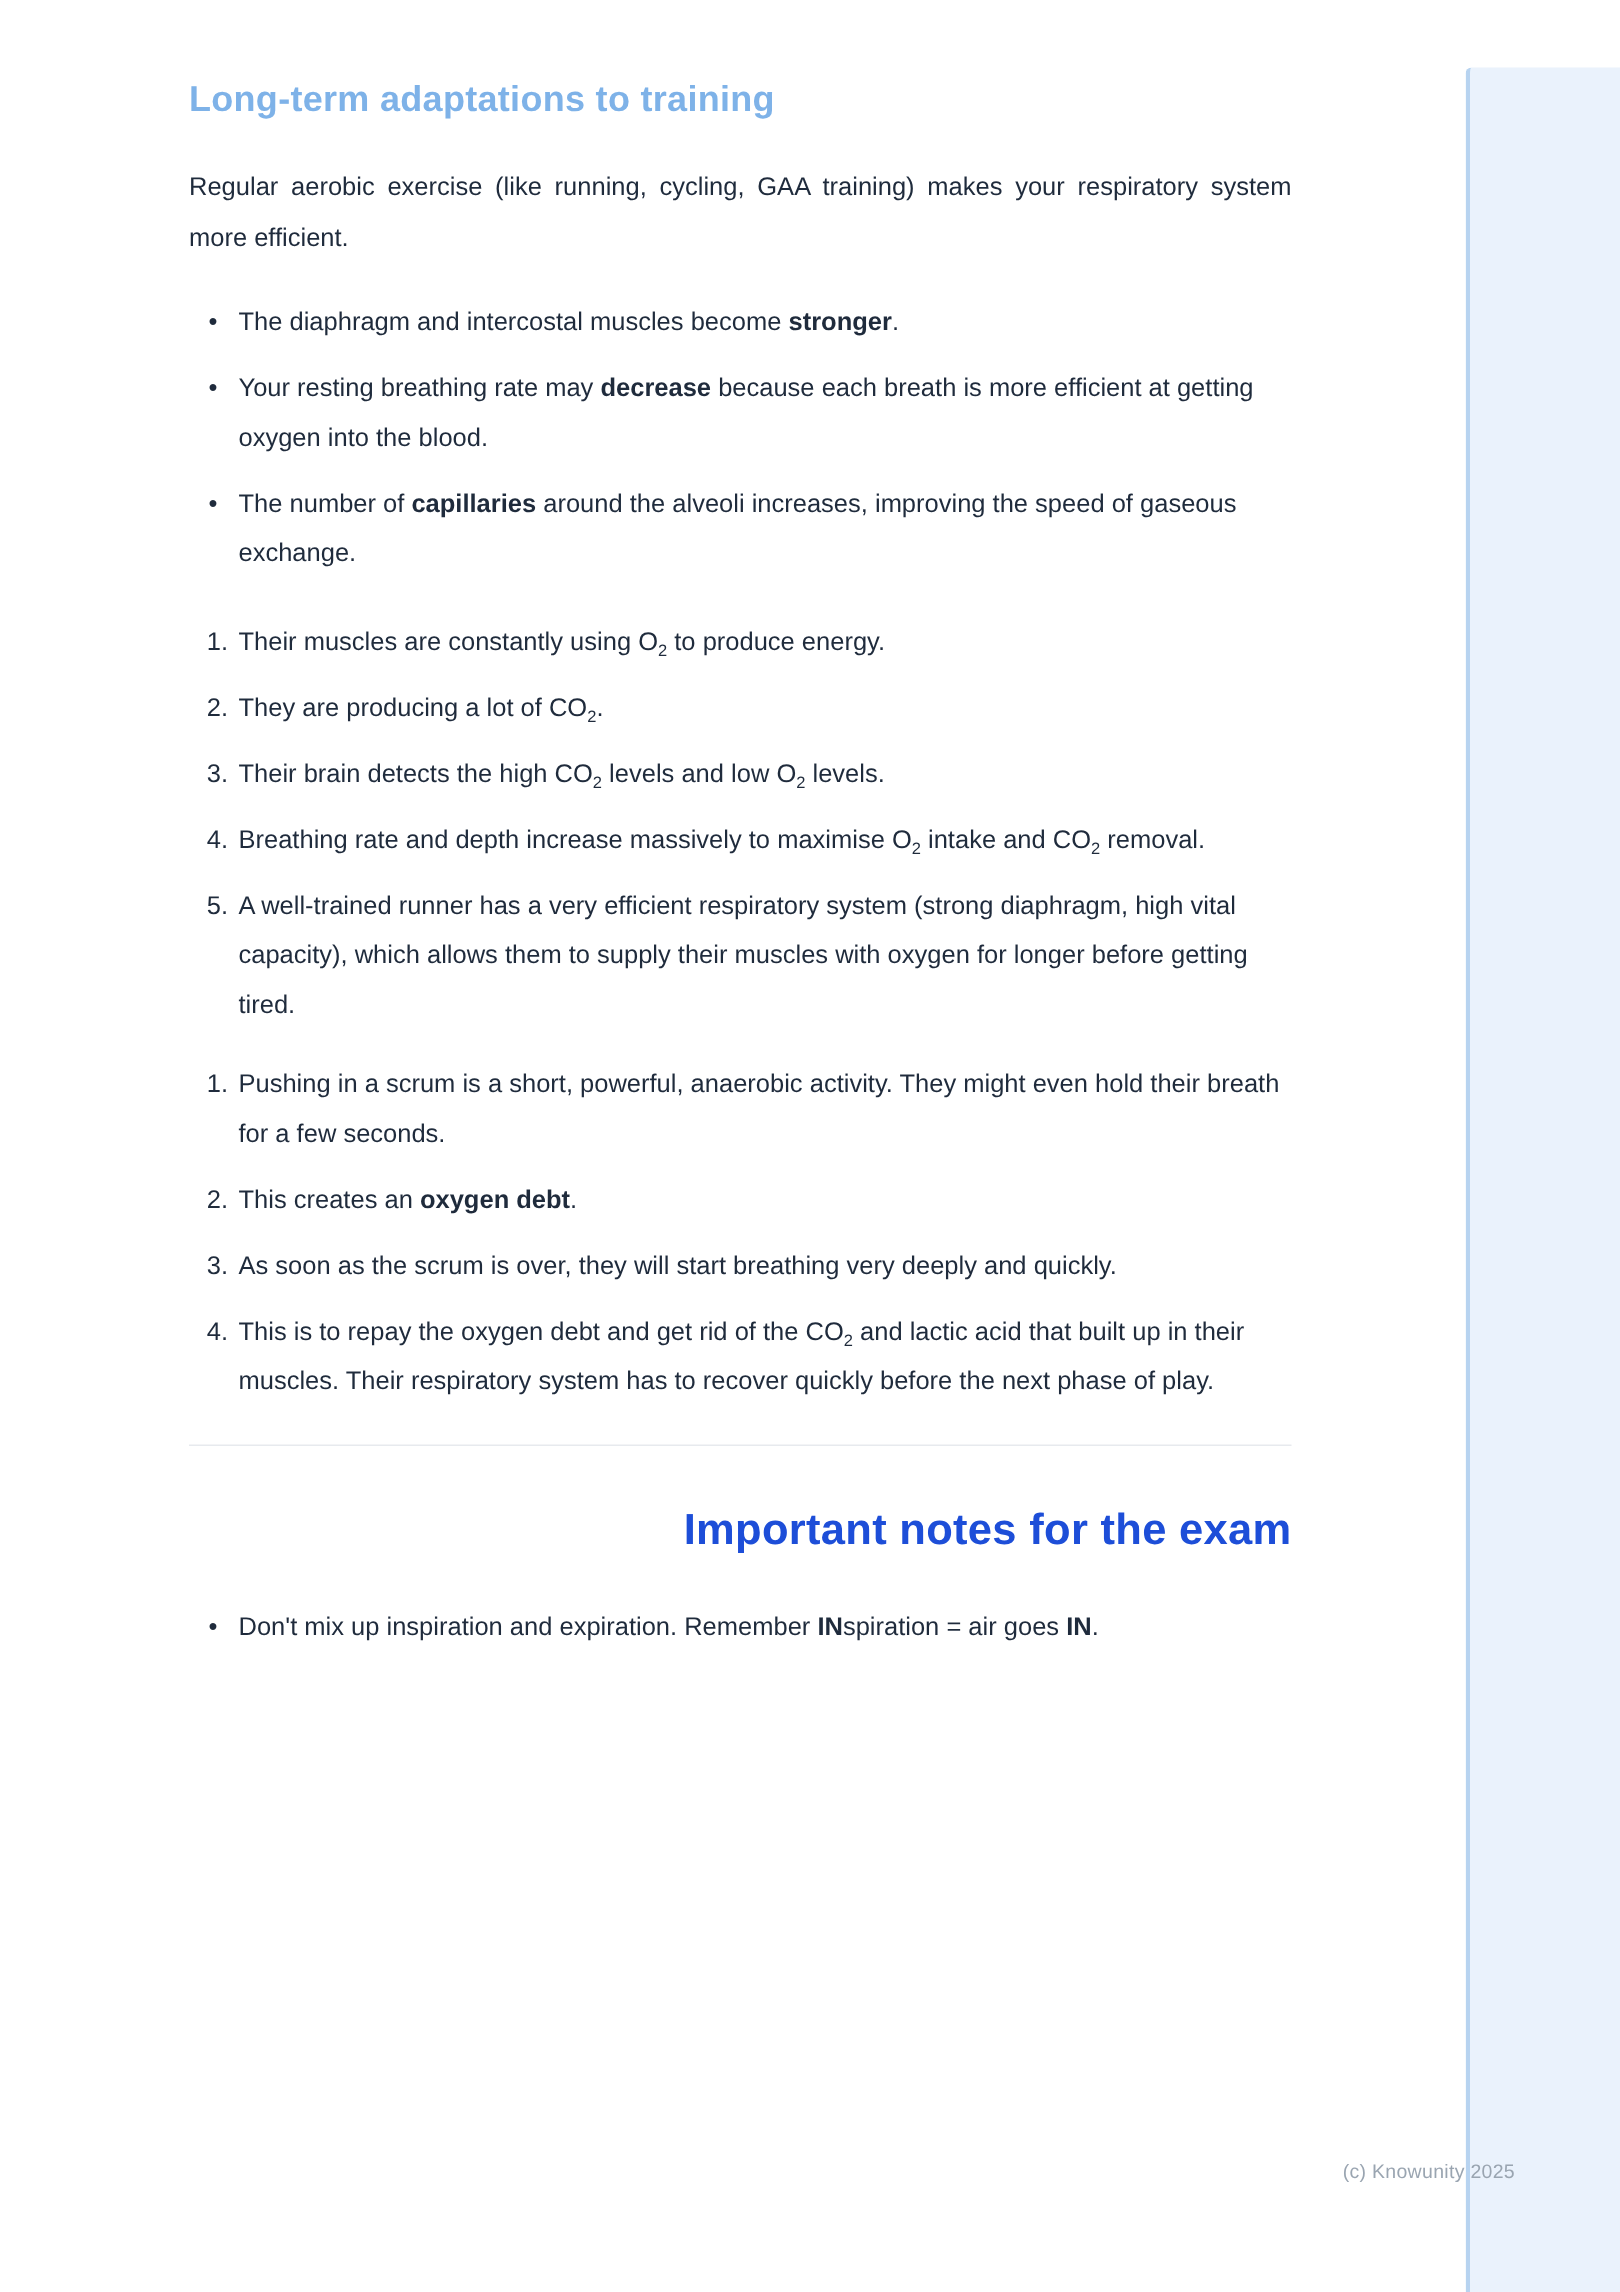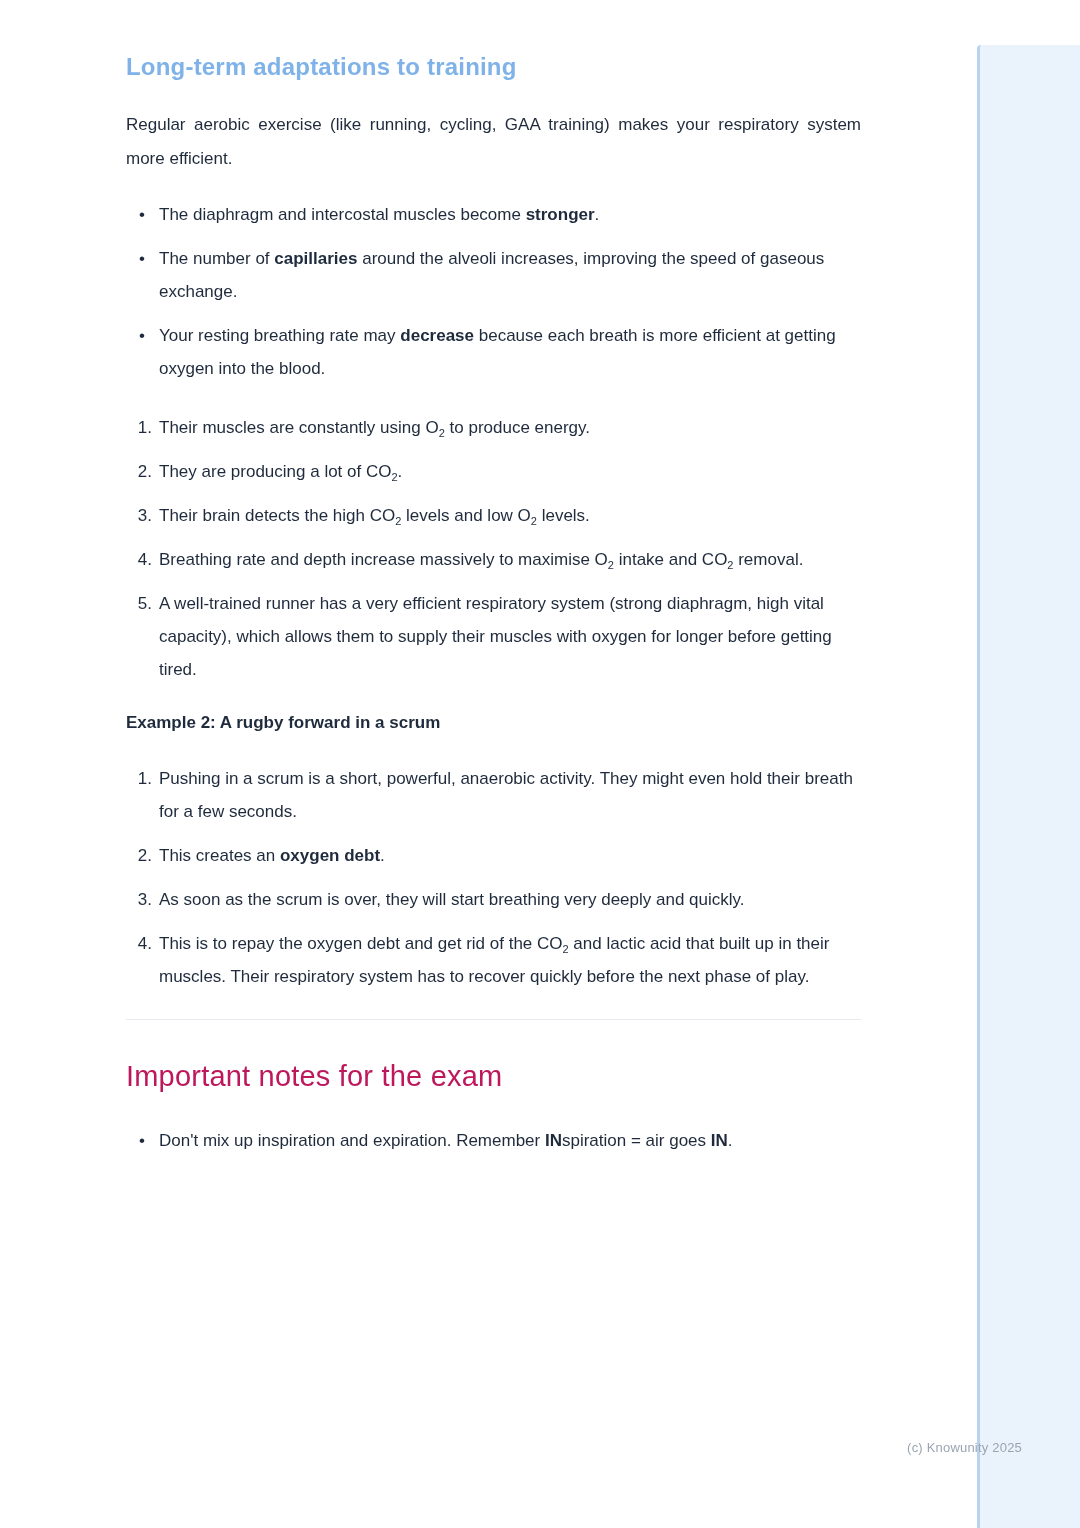--- a/index.html
+++ b/index.html
@@ -39,26 +39,27 @@
   h2.section-heading {
     color: #7eb2e8;
     font-size: 24px;
     line-height: 30px;
     font-weight: 700;
     letter-spacing: 0.2px;
     margin: 0 0 26px 0;
   }
 
   h1.big-heading {
-    color: #be185d;
+    color: #1d4ed8;
     font-size: 29px;
     line-height: 36px;
-    font-weight: 400;
+    font-weight: 700;
     letter-spacing: 0.2px;
     margin: 38px 0 0 0;
+    text-align: right;
   }
 
   p.para {
     font-size: 17px;
     line-height: 34px;
     margin: 0 0 22px 0;
   }
   p.justify { text-align: justify; }
   p.example-para { margin-bottom: 20px; }
   p.bold-heading-para { font-weight: 700; margin-bottom: 22px; }
@@ -112,53 +113,52 @@
   }
 
   ul.exam-list { margin-top: 30px; margin-bottom: 0; }
 
   sub { font-size: 11px; line-height: 0; }
   b, strong { font-weight: 700; }
 
   .watermark {
     position: absolute;
     top: 1440px;
-    right: 58px;
+    right: 70px;
     font-size: 13px;
     color: #9aa5b1;
     letter-spacing: 0.2px;
   }
 </style>
 </head>
 <body>
 
 <div class="side-strip"></div>
 
 <main class="content">
 
   <h2 class="section-heading">Long-term adaptations to training</h2>
 
   <p class="para justify">Regular aerobic exercise (like running, cycling, GAA training) makes your respiratory system more efficient.</p>
 
   <ul class="bullet-list">
     <li>The diaphragm and intercostal muscles become <b>stronger</b>.</li>
+    <li>Your resting breathing rate may <b>decrease</b> because each breath is more efficient at getting oxygen into the blood.</li>
     <li>The number of <b>capillaries</b> around the alveoli increases, improving the speed of gaseous exchange.</li>
-    <li>Your resting breathing rate may <b>decrease</b> because each breath is more efficient at getting oxygen into the blood.</li>
   </ul>
 
 
   <ol class="numbered-list">
     <li>Their muscles are constantly using O<sub>2</sub> to produce energy.</li>
     <li>They are producing a lot of CO<sub>2</sub>.</li>
     <li>Their brain detects the high CO<sub>2</sub> levels and low O<sub>2</sub> levels.</li>
     <li>Breathing rate and depth increase massively to maximise O<sub>2</sub> intake and CO<sub>2</sub> removal.</li>
     <li>A well-trained runner has a very efficient respiratory system (strong diaphragm, high vital capacity), which allows them to supply their muscles with oxygen for longer before getting tired.</li>
   </ol>
 
-  <p class="para bold-heading-para">Example 2: A rugby forward in a scrum</p>
 
   <ol class="numbered-list">
     <li>Pushing in a scrum is a short, powerful, anaerobic activity. They might even hold their breath for a few seconds.</li>
     <li>This creates an <b>oxygen debt</b>.</li>
     <li>As soon as the scrum is over, they will start breathing very deeply and quickly.</li>
     <li>This is to repay the oxygen debt and get rid of the CO<sub>2</sub> and lactic acid that built up in their muscles. Their respiratory system has to recover quickly before the next phase of play.</li>
   </ol>
 
   <hr class="divider">
 

